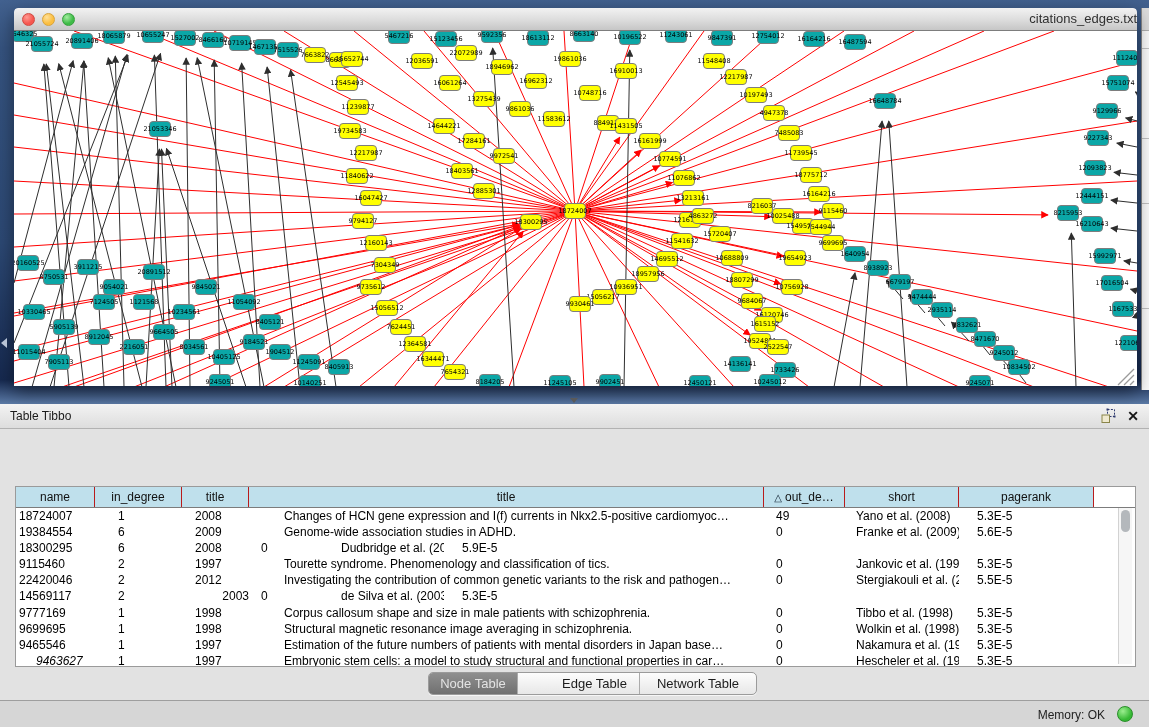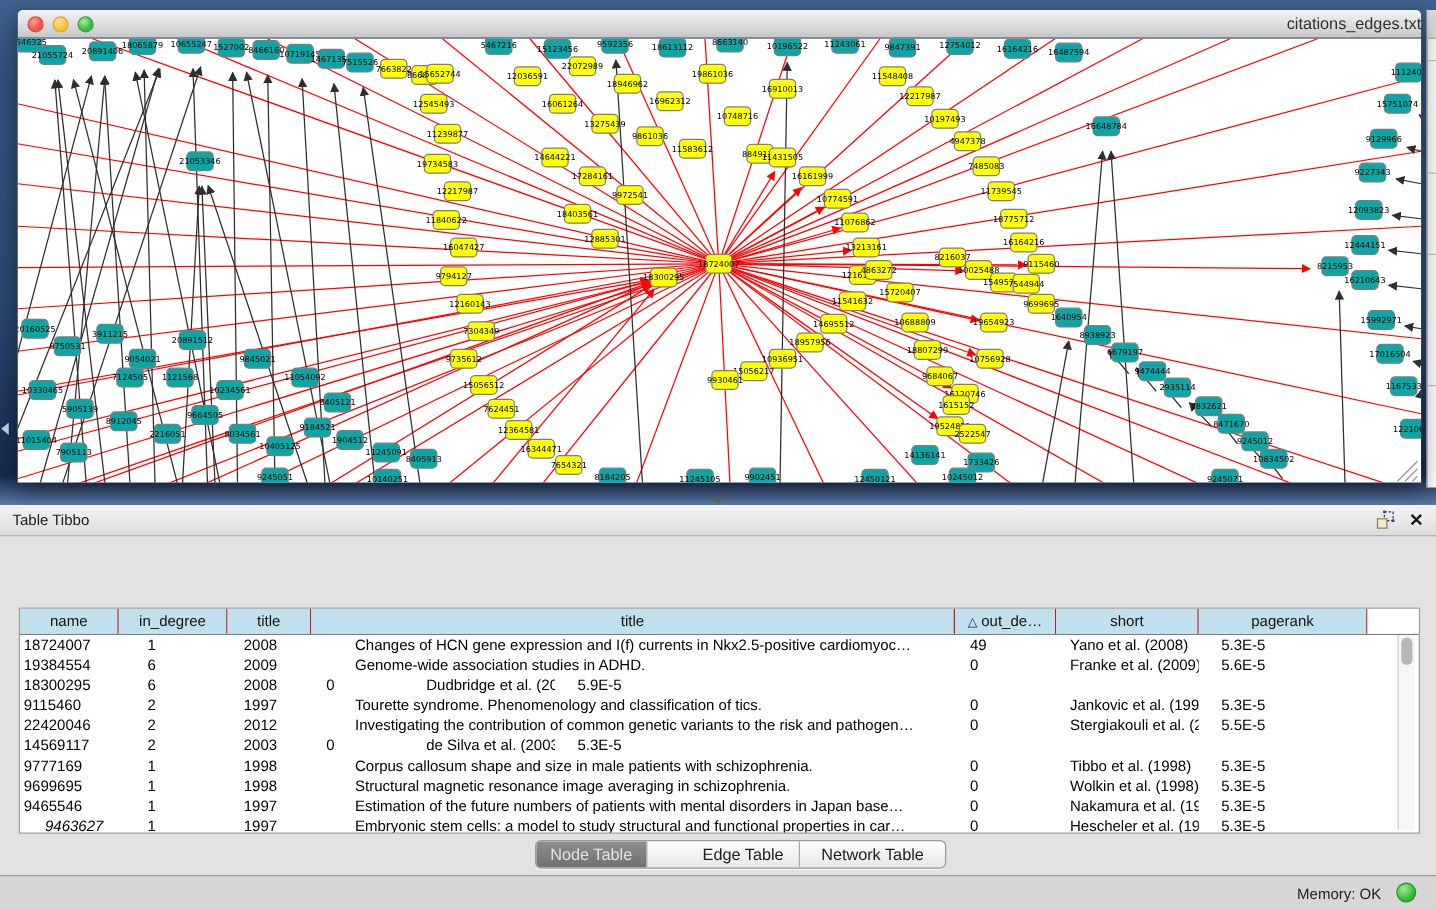--- a/index.html
+++ b/index.html
@@ -583,21 +583,21 @@
           <div class="td" style="width: 87px; padding-left: 23px;">2</div>
           <div class="td" style="width: 67px; padding-left: 13px;">2012</div>
           <div class="td" style="width: 515px; padding-left: 35px;">Investigating the contribution of common genetic variants to the risk and pathogen…</div>
           <div class="td" style="width: 81px; padding-left: 12px;">0</div>
           <div class="td" style="width: 114px; padding-left: 11px;">Stergiakouli et al. (2012)</div>
           <div class="td" style="width: 135px; padding-left: 18px;">5.5E-5</div>
         </div>
         <div class="tr">
           <div class="td" style="width: 79px; padding-left: 3px;">14569117</div>
           <div class="td" style="width: 87px; padding-left: 23px;">2</div>
-          <div class="td" style="width: 67px; padding-left: 13px;">2003</div>
+          <div class="td" style="width: 67px; padding-left: 13px; text-align: right;">2003</div>
           <div class="td" style="width: 81px; padding-left: 12px;">0</div>
           <div class="td" style="width: 114px; padding-left: 11px;">de Silva et al. (2003)</div>
           <div class="td" style="width: 135px; padding-left: 18px;">5.3E-5</div>
         </div>
         <div class="tr">
           <div class="td" style="width: 79px; padding-left: 3px;">9777169</div>
           <div class="td" style="width: 87px; padding-left: 23px;">1</div>
           <div class="td" style="width: 67px; padding-left: 13px;">1998</div>
           <div class="td" style="width: 515px; padding-left: 35px;">Corpus callosum shape and size in male patients with schizophrenia.</div>
           <div class="td" style="width: 81px; padding-left: 12px;">0</div>

